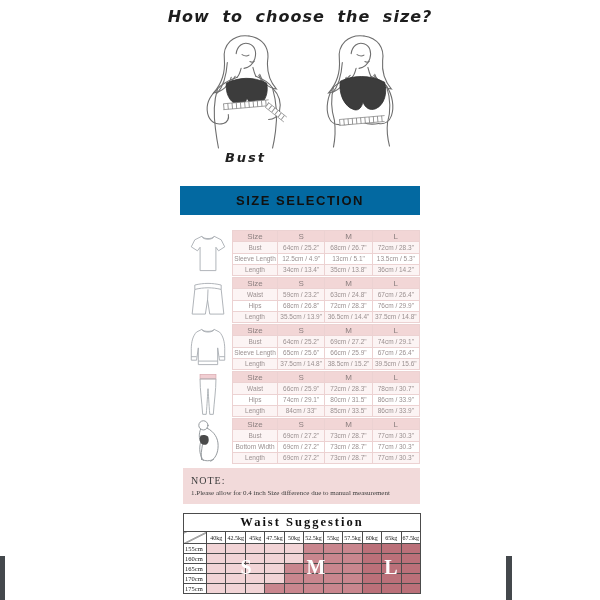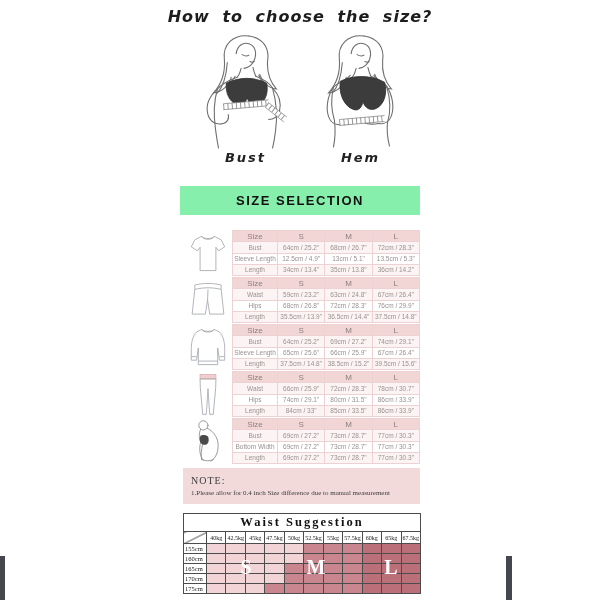--- a/index.html
+++ b/index.html
@@ -13,21 +13,21 @@
 
   
   .figures{position:absolute;top:33px;left:190px;width:226px;display:flex;gap:4px;}
   .fig{width:111px;text-align:center;}
   .fig svg{display:block;margin:0 auto;}
   .fig-label{font-family:"DejaVu Sans",sans-serif;font-style:italic;font-weight:bold;
     font-size:13px;color:#222;letter-spacing:2px;margin-top:1px;}
 
   
   .banner{position:absolute;top:186px;left:180px;width:240px;height:29px;
-    background:#86efac;display:flex;align-items:center;justify-content:center;
+    background:#0369a1;display:flex;align-items:center;justify-content:center;
     font-size:13px;font-weight:bold;color:#111;letter-spacing:1.5px;}
 
   
   .tables-wrap{position:absolute;top:230px;left:183px;width:237px;}
   .tgroup{display:flex;height:46px;margin-bottom:1px;align-items:center;}
   .icon-cell{width:49px;display:flex;align-items:center;justify-content:center;flex:none;}
   .tgroup table{border-collapse:collapse;table-layout:fixed;width:188px;flex:none;}
   .tgroup th,.tgroup td{border:1px solid #ecd2d2;padding:0;height:10.2px;
     text-align:center;white-space:nowrap;overflow:hidden;}
   .tgroup th{background:#f2d6d6;font-size:8px;font-weight:normal;color:#8b7f7f;text-align:center;}
@@ -124,21 +124,20 @@
           <path d="M34 93 C39 94 43 93 47 91"></path>
           <path d="M72 92 C67 93 61 93 56 91"></path>
           <path d="M37 49 L43 43"></path>
           <path d="M73 49 L67 43"></path>
         </g>
         <path d="M33 49 C31 62 37 75 47 78 C52 79.5 55 75 56 70 C58 76 63 79.5 69 77 C78 73 81 61 78 50 C62 42 46 43 33 49 Z" fill="#3c3c3c" stroke="#2f2f2f" stroke-width="0.8"></path>
         <path d="M32 91 L78 87" stroke="#ffffff" stroke-width="6" fill="none"></path>
         <path d="M32 91 L78 87" stroke="#8a8a8a" stroke-width="6" stroke-dasharray="0.9 3.4" fill="none"></path>
         <path d="M32 88 L78 84 M32 94 L78 90" stroke="#777" stroke-width="0.7" fill="none"></path>
       </svg>
-      <div class="fig-label">Hem</div>
     </div>
   </div>
 
   <div class="banner">SIZE SELECTION</div>
 
   <div class="tables-wrap">
 
     <div class="tgroup">
       <div class="icon-cell">
         <svg width="40" height="44" viewBox="0 0 44 50">

